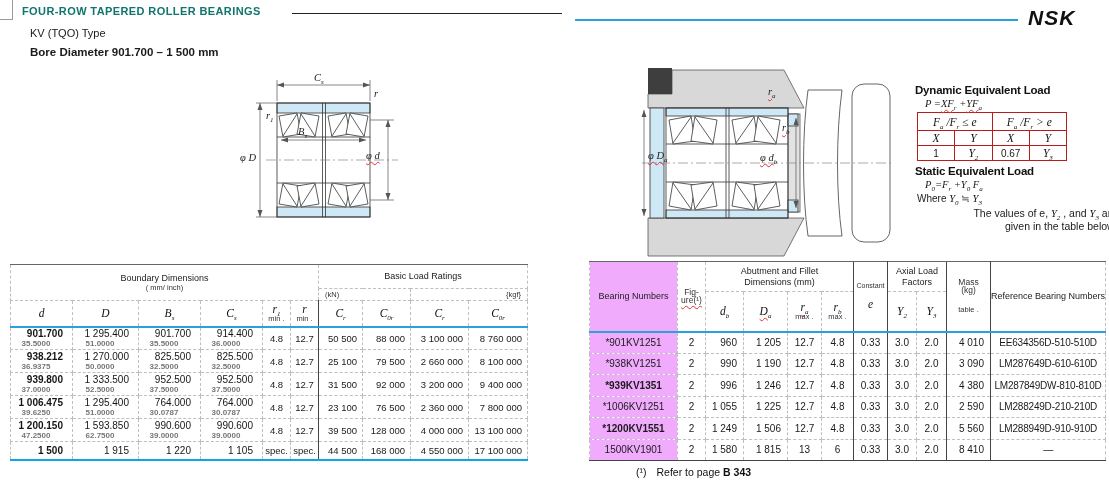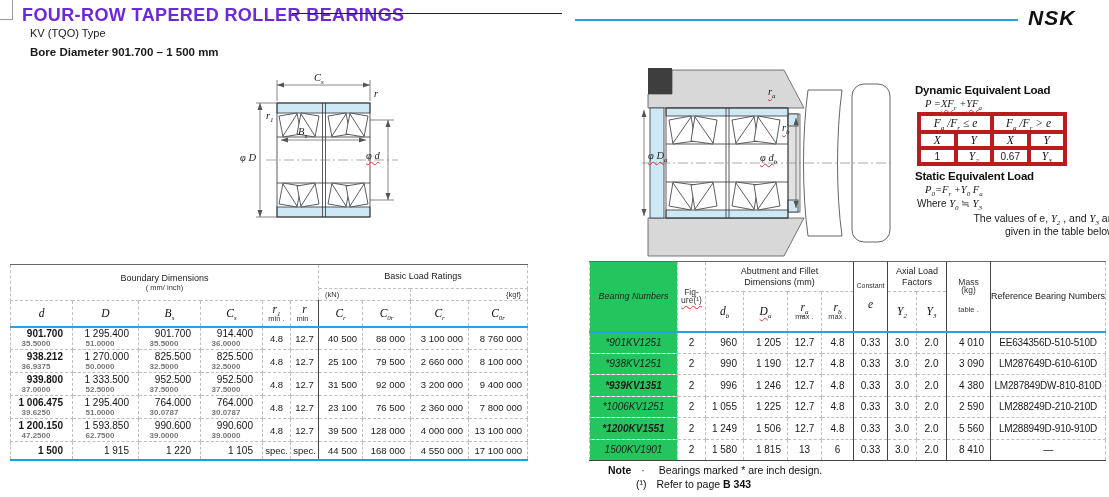--- a/index.html
+++ b/index.html
@@ -4,22 +4,22 @@
 <style>
   * { box-sizing: border-box; margin:0; padding:0; }
   html,body { width:1109px; height:497px; overflow:hidden; }
   body { position:relative; background:#fff; color:#1a1a1a;
          font-family:"Liberation Sans", sans-serif; }
   .abs { position:absolute; }
 
   
   .corner-tab { left:0; top:0; width:13px; height:20px;
     border-right:1px solid #999; border-bottom:1px solid #999; }
-  .title { left:22px; top:5px; font-size:18px; font-weight:bold;
-    letter-spacing:.4px; color:#6d28d9; }
+  .title { left:22px; top:5px; font-size:11px; font-weight:bold;
+    letter-spacing:.4px; color:#0f766e; }
   .title-rule { left:292px; top:13px; width:270px; border-top:1.5px solid #222; }
   .cyan-rule { left:575px; top:19px; width:443px; height:2px; background:#2aa3dc; }
   .brand { left:1028px; top:6px; font-size:21px; font-weight:900;
     font-style:italic; letter-spacing:1px; color:#111; }
   .type-line { left:30px; top:27px; font-size:11px; }
   .bore-line { left:30px; top:46px; font-size:11.5px; font-weight:bold; }
 
   
   .ldraw { left:238px; top:70px; width:230px; height:192px; }
   .rdraw { left:636px; top:64px; width:262px; height:198px; }
@@ -29,21 +29,21 @@
   .sq { text-decoration-line:underline; text-decoration-style:wavy;
     text-decoration-color:#e03131; text-decoration-thickness:1px; text-underline-offset:2px; }
 
   
   .loadbox { left:903px; top:84px; width:202px; font-size:10.5px;margin-left:12px; }
   .lb-title { font-weight:bold; font-size:11.5px; letter-spacing:-.2px; color:#111; }
   .fml { font-family:"Liberation Serif", serif; font-style:italic;
     font-size:10.5px; margin:2px 0 3px 10px; }
   table.ctab { border-collapse:collapse; table-layout:fixed; width:150px;
     margin:1px 0 4px 2px; text-align:center; font-size:10px; }
-  .ctab td { border:4px solid #b91c1c; height:15px; overflow:hidden; }
+  .ctab td { border:1px solid #b91c1c; height:15px; overflow:hidden; }
   .ctab tr.cr1 td { height:18px; }
   .ctab .sym { font-family:"Liberation Serif", serif; font-style:italic; }
   .lb-small { font-size:10px; margin-left:2px; margin-top:1px; }
   .lb-note { font-size:10.5px; margin-top:3px; line-height:13px;text-align:right; }
 
   
   .tbl { position:absolute; border-collapse:collapse; table-layout:fixed;
     font-size:10px; }
   .tbl th, .tbl td { border:1px dashed #bfbfbf; padding:0; font-weight:normal;
     overflow:hidden; white-space:nowrap; vertical-align:middle; text-align:center; }
@@ -62,21 +62,21 @@
   .ltab td .in { font-size:8px; color:#777; line-height:9px; text-align:center; padding-right:11px;font-weight:bold; }
   .ltab td.c-d .mm { font-weight:bold; }
   .ltab td.c-rr { font-size:9.5px; }
   .ltab td.c-ld { text-align:right; padding-right:5px; font-size:9.5px; }
   .ltab tr.drow { height:23px; }
   .ltab tr.drow-last { height:18px; }
   .ltab tr.drow-last td { border-bottom:2px solid #0ea5e9; }
 
   
   .rtab { left:589px; top:261px; }
-  .rtab .bgblue { background:#22c55e;font-style:italic; }
+  .rtab .bgblue { background:#f0abfc; }
   .rtab tr.rrow { height:21.5px; }
   .rtab tr.rrow td { font-size:10px; }
   .rtab td.c-bn { font-size:9.5px; }
   .rtab td.c-bn.bold { font-weight:bold; }
   .rtab td.c-num { text-align:right; padding-right:6px; }
   .rtab td.c-ref { font-size:9.5px; letter-spacing:-.2px; }
   .rtab tr.rlast td { border-bottom:1.5px solid #444; }
 
   
   .noteblk { left:608px; top:464px; font-size:10.5px; color:#111; }
@@ -295,21 +295,21 @@
     <td>
           <div class="mm">901.700</div>
           <div class="in">35.5000</div>
         </td>
     <td>
           <div class="mm">914.400</div>
           <div class="in">36.0000</div>
         </td>
     <td class="c-rr">4.8</td>
     <td class="c-rr">12.7</td>
-    <td class="c-ld solidl">40 500</td>
+    <td class="c-ld solidl">50 500</td>
     <td class="c-ld">88 000</td>
     <td class="c-ld">3 100 000</td>
     <td class="c-ld">8 760 000</td>
   </tr>
   <tr class="drow">
     <td class="c-d">
           <div class="mm">938.212</div>
           <div class="in">36.9375</div>
         </td>
     <td>
@@ -553,19 +553,16 @@
     <td class="solidl solidr">0.33</td>
     <td>3.0</td>
     <td>2.0</td>
     <td class="c-num solidl solidr">8 410</td>
     <td class="c-ref">—</td>
   </tr>
 </tbody>
   </table>
 
 <div class="abs noteblk">
-  <div>
-    <span class="nb-label">Note</span><span class="nb-m">·</span><span>Bearings marked * are inch design.</span>
-  </div>
   <div class="nb-l2">
     <span class="nb-m2">(¹)</span><span>Refer to page </span><span class="nb-bold">B 343</span>
   </div>
 </div>
 
 </body></html>

